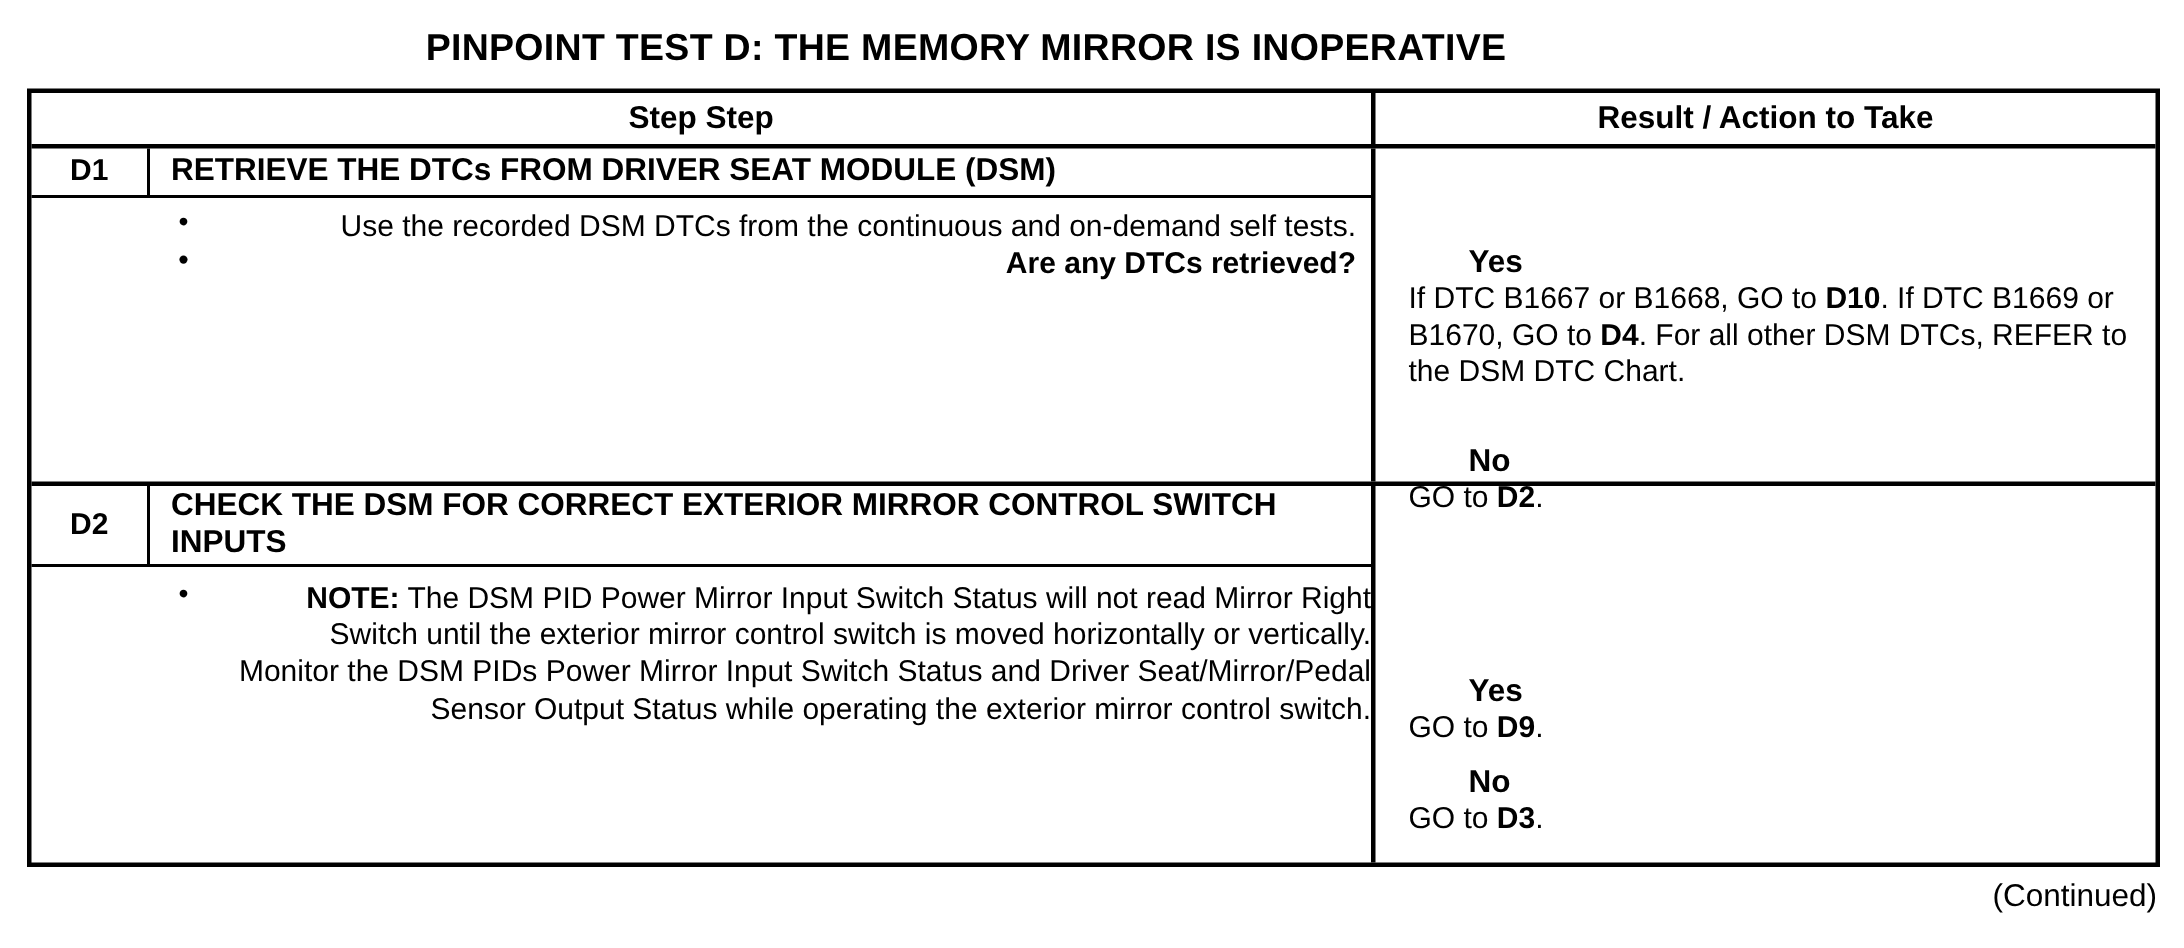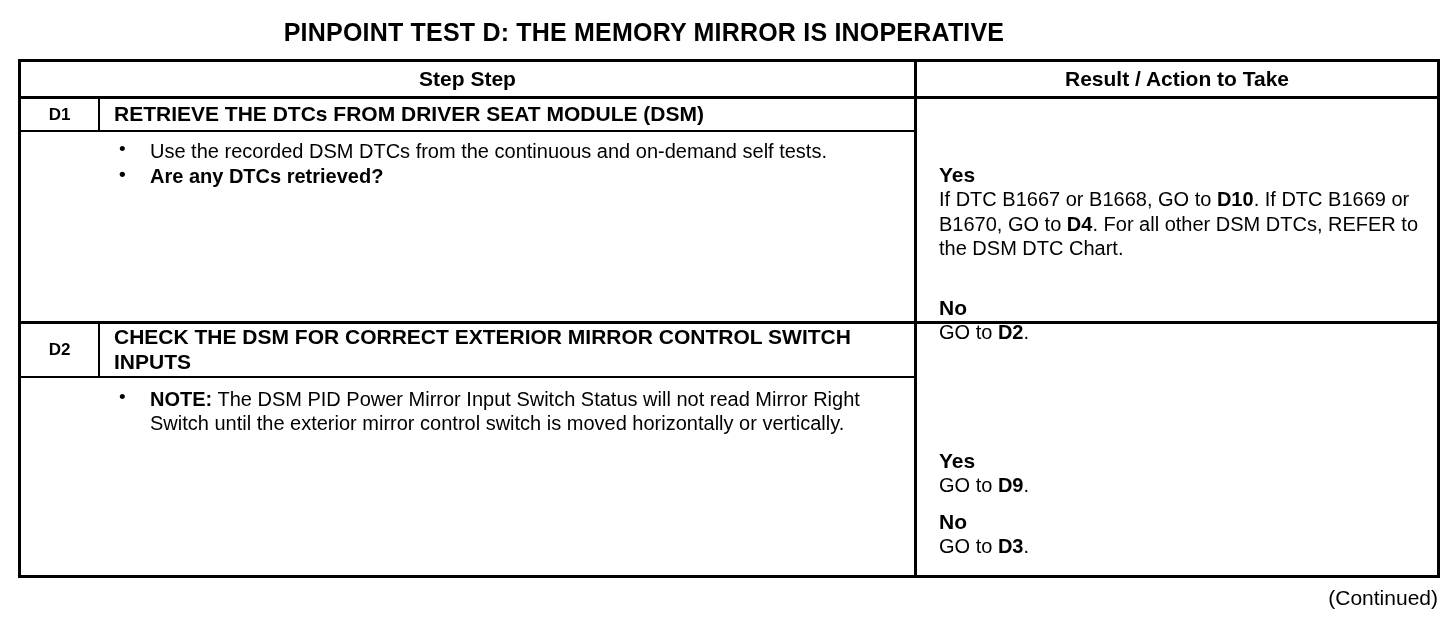--- a/index.html
+++ b/index.html
@@ -110,38 +110,39 @@
     align-items: stretch;
   }
   .step-id {
     width: 79px;
     min-width: 79px;
     border-right: 2px solid #000;
     box-sizing: border-box;
     display: flex;
     align-items: center;
     justify-content: center;
-    font-size: 17px;
+    font-size: 20px;
     font-weight: bold;
   }
   .step-title {
     flex: 1;
     display: flex;
     align-items: center;
     padding: 3px 8px 5px 14px;
     font-size: 21px;
     font-weight: bold;
     line-height: 1.20;
     box-sizing: border-box;
   }
 
   
   .step-body {
     padding: 7px 10px 6px 96px;
     box-sizing: border-box;
+    text-align: right;
   }
   .bullet-item {
     position: relative;
     padding-left: 33px;
     font-size: 20px;
     line-height: 1.21;
     margin: 0 0 1px 0;
   }
   .bullet-item::before {
     content: "\2022";
@@ -163,20 +164,21 @@
   
   .result-block {
     position: absolute;
     left: 19px;
     right: 12px;
   }
   .result-label {
     font-size: 21px;
     font-weight: bold;
     line-height: 1.16;
+    margin-left: 40px;
   }
   .result-text {
     font-size: 20px;
     line-height: 1.21;
     margin-top: 0px;
   }
 
   
   .continued {
     position: absolute;
@@ -231,20 +233,21 @@
     <div class="trow divider-top" style="height:254px;">
       <div class="left-col">
 
         <div class="step-head" style="height:54px;">
           <div class="step-id">D2</div>
           <div class="step-title">CHECK THE DSM FOR CORRECT EXTERIOR MIRROR CONTROL SWITCH INPUTS</div>
         </div>
 
         <div class="step-body" style="padding-top:9px;padding-right:0;">
           <div class="bullet-item"><span class="b">NOTE:</span><span> The DSM PID Power Mirror Input Switch Status will not read Mirror Right Switch until the exterior mirror control switch is moved horizontally or vertically.</span></div>
+          <div class="plain-para">Monitor the DSM PIDs Power Mirror Input Switch Status and Driver Seat/Mirror/Pedal Sensor Output Status while operating the exterior mirror control switch.</div>
         </div>
 
       </div>
 
       <div class="right-col">
         <div class="result-block" style="top:125px;">
           <div class="result-label">Yes</div>
           <div class="result-text"><span>GO to </span><span class="b">D9</span><span>.</span></div>
         </div>
         <div class="result-block" style="top:186px;">

